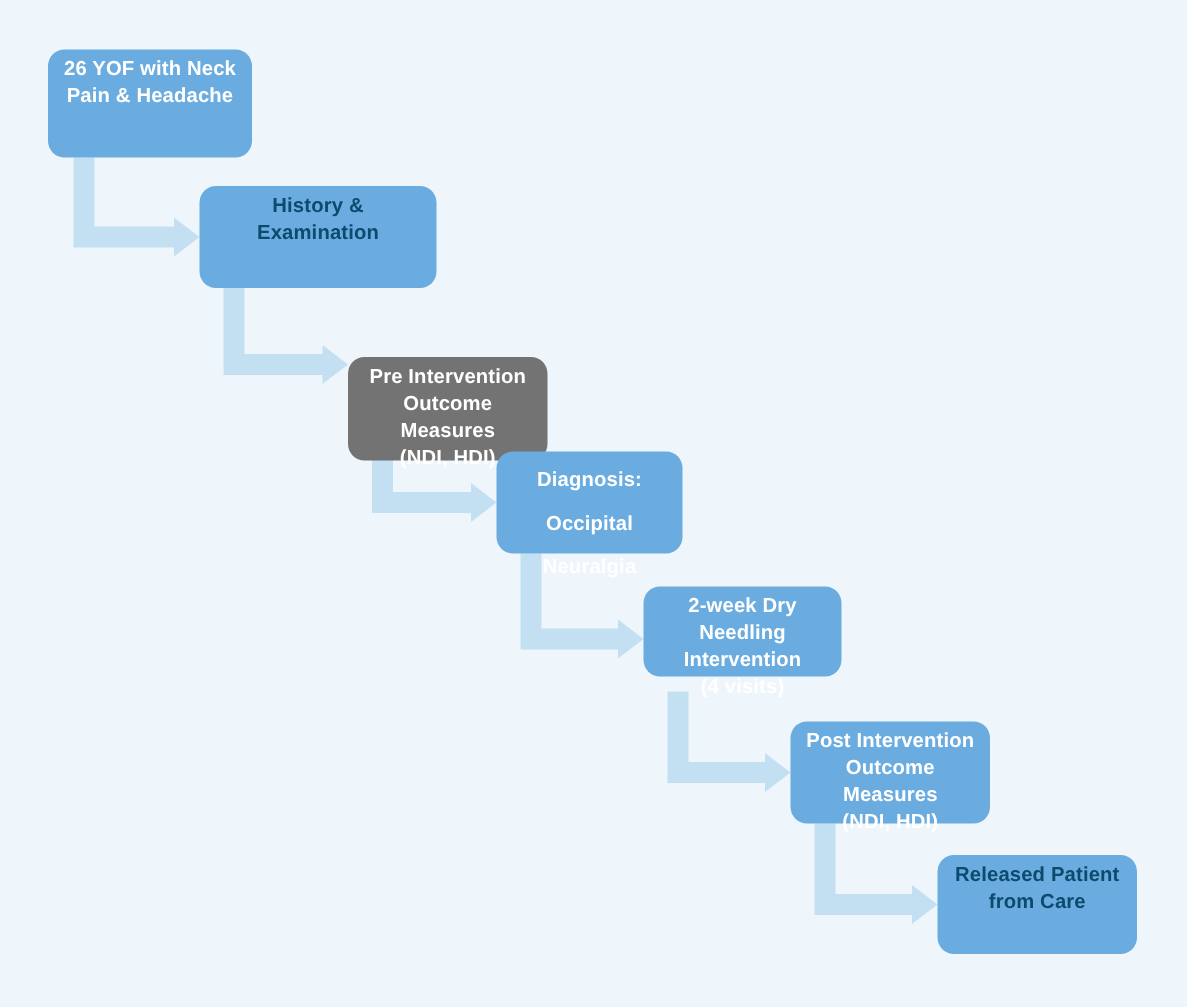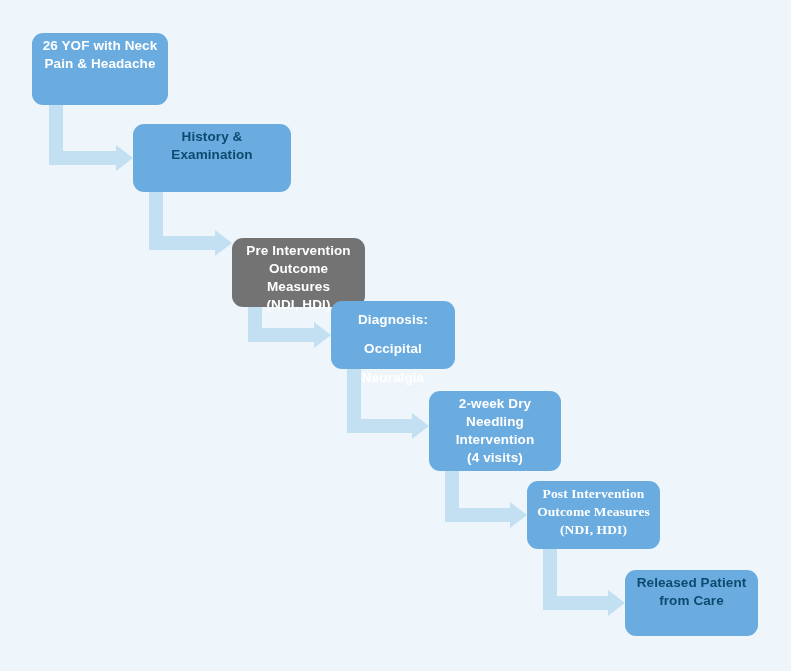--- a/index.html
+++ b/index.html
@@ -78,27 +78,27 @@
       </div>
       <div class="flow-node" style="left: 232px; top: 209px; width: 133px; height: 69px; background: #737373; color: rgb(255, 255, 255); margin-top: 29px;">
         <span class="node-label">Pre Intervention
 Outcome Measures
 (NDI, HDI)</span>
       </div>
       <div class="flow-node node-diagnosis" style="left: 331px; top: 301px; width: 124px; height: 68px; background: rgb(107, 172, 224); color: rgb(255, 255, 255);">
         <span class="node-label">Diagnosis:
 Occipital Neuralgia</span>
       </div>
-      <div class="flow-node" style="left: 429px; top: 391px; width: 132px; height: 80px; background: rgb(107, 172, 224); color: rgb(255, 255, 255);">
+      <div class="flow-node" style="left: 429px; top: 391px; width: 132px; height: 60px; background: rgb(107, 172, 224); color: rgb(255, 255, 255);">
         <span class="node-label">2-week Dry
 Needling
 Intervention
 (4 visits)</span>
       </div>
-      <div class="flow-node" style="left: 527px; top: 481px; width: 133px; height: 68px; background: rgb(107, 172, 224); color: rgb(255, 255, 255); font-family: Liberation Serif, serif;">
+      <div class="flow-node" style="left: 527px; top: 481px; width: 133px; height: 68px; background: rgb(107, 172, 224); color: rgb(255, 255, 255);">
         <span class="node-label">Post Intervention
 Outcome Measures
 (NDI, HDI)</span>
       </div>
       <div class="flow-node" style="left: 625px; top: 570px; width: 133px; height: 66px; background: rgb(107, 172, 224); color: #0c4a6e;">
         <span class="node-label">Released Patient
 from Care</span>
       </div>
     </div>
 

